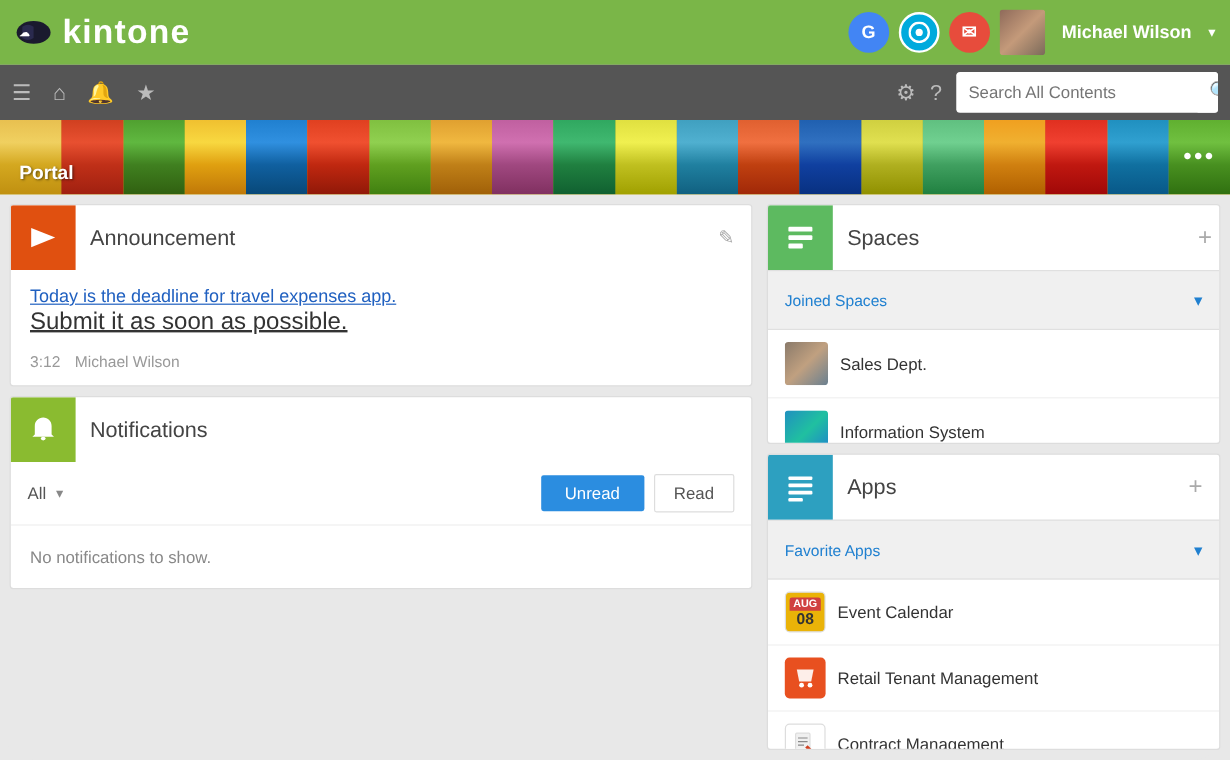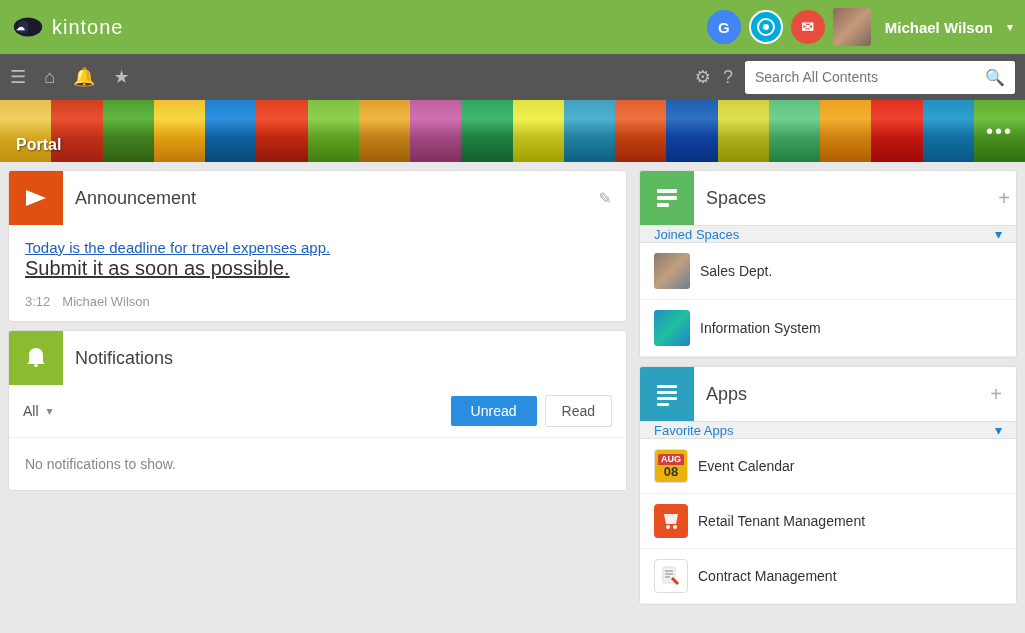--- a/index.html
+++ b/index.html
@@ -18,22 +18,22 @@
       align-items: center;
       gap: 8px;
       flex: 1;
     }
     .logo-icon {
       width: 32px;
       height: 22px;
     }
     .logo-text {
       color: white;
-      font-size: 20px;
-      font-weight: normal;
+      font-size: 28px;
+      font-weight: bold;
       letter-spacing: 1px;
     }
     .top-bar-right {
       display: flex;
       align-items: center;
       gap: 8px;
     }
     .app-icon-btn {
       width: 34px;
       height: 34px;
@@ -97,21 +97,21 @@
       display: flex;
       align-items: center;
       gap: 12px;
     }
     .search-wrapper {
       display: flex;
       align-items: center;
       background: white;
       border-radius: 3px;
       overflow: hidden;
-      width: 270px;
+      width: 218px;
     }
     .search-input {
       border: none;
       outline: none;
       padding: 7px 10px;
       font-size: 14px;
       flex: 1;
       color: #999;
     }
     .search-btn {
@@ -308,21 +308,21 @@
     }
     .card-plus {
       color: #aaa;
       font-size: 20px;
       cursor: pointer;
     }
 
     .section-subheader {
       display: flex;
       align-items: center;
-      padding: 0 14px;
+      padding: 16px 14px;
       background: #f0f0f0;
       border-bottom: 1px solid #e0e0e0;
       border-top: 1px solid #e0e0e0;
     }
     .section-subheader-label {
       font-size: 13px;
       color: #2080d0;
       flex: 1;
     }
     .section-subheader-chevron {

